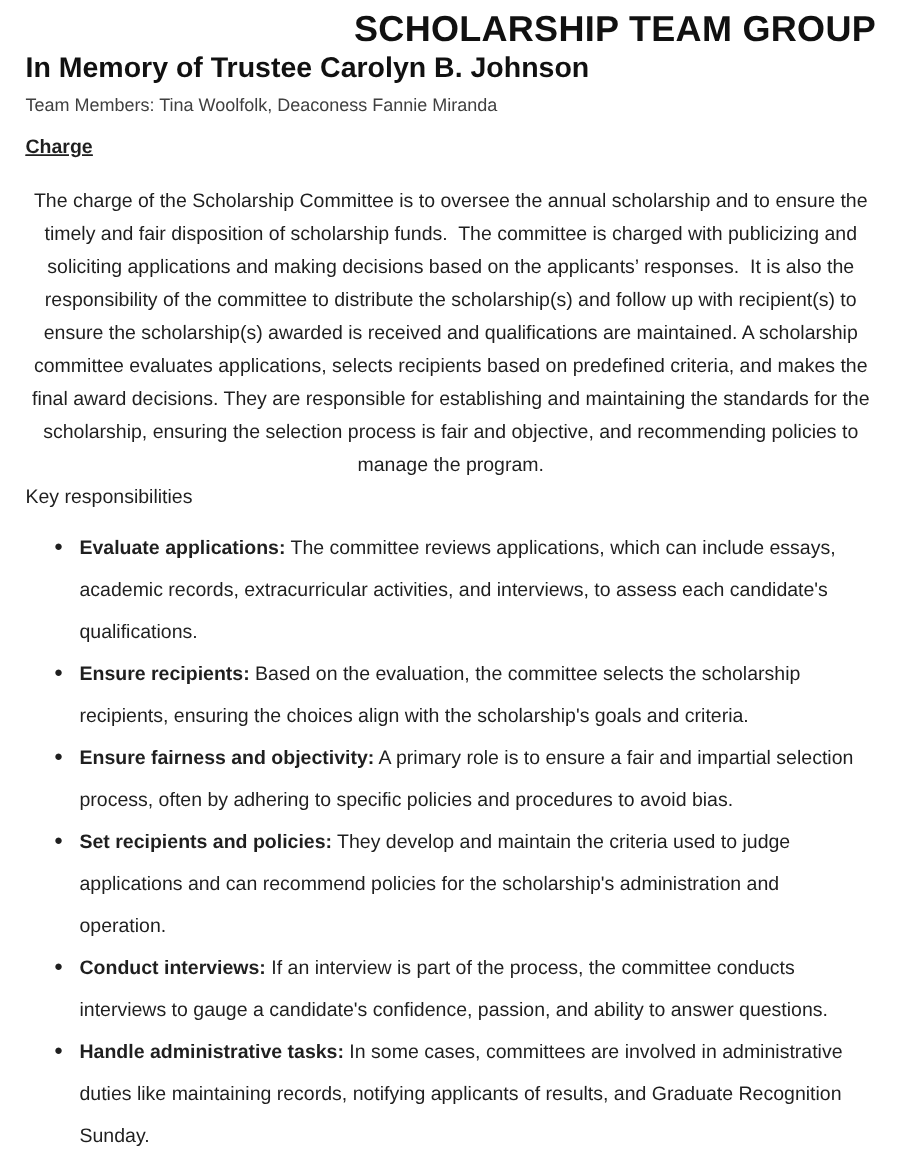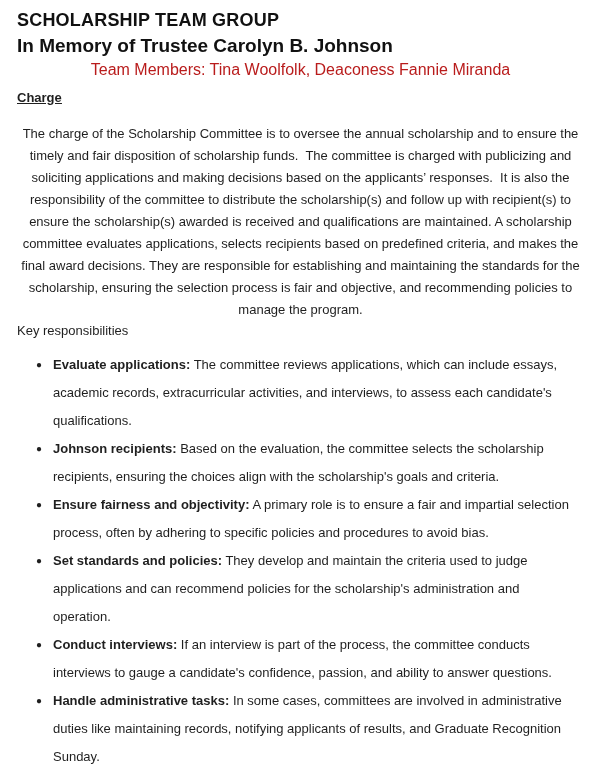--- a/index.html
+++ b/index.html
@@ -5,39 +5,38 @@
   * { margin: 0; padding: 0; box-sizing: border-box; }
   html, body { background: #ffffff; }
   body { width: 606px; font-family: "Liberation Sans", sans-serif; color: #1f1f1f; }
   .page {
     width: 606px;
     min-height: 781px;
     background: #ffffff;
     padding: 8px 22px 6px 17px;
   }
   .doc-title {
-    text-align: left;
-    font-size: 18px;
+    text-align: right;
+    font-size: 24px;
     font-weight: bold;
     line-height: 24px;
     letter-spacing: 0.2px;
     color: #111111;
   }
   .doc-subtitle {
     text-align: left;
     font-size: 19px;
     font-weight: bold;
     line-height: 27px;
     color: #111111;
   }
   .team-members {
-    text-align: center;
-    font-size: 16px;
+    font-size: 12px;
     line-height: 22px;
-    color: #b91c1c;
+    color: #404040;
   }
   .charge-heading {
     margin-top: 8px;
     font-size: 13px;
     font-weight: bold;
     line-height: 18px;
     text-decoration: underline;
   }
   .charge-heading span { text-decoration: underline; }
   .body-text {
@@ -91,29 +90,29 @@
 
   <p class="key-label">Key responsibilities</p>
 
   <ul class="resp-list">
     <li>
       <span class="bullet">●</span>
       <span class="li-text"><b>Evaluate applications:</b><span> The committee reviews applications, which can include essays, academic records, extracurricular activities, and interviews, to assess each candidate's qualifications.</span></span>
     </li>
     <li>
       <span class="bullet">●</span>
-      <span class="li-text"><b>Johnson recipients:</b><span> Based on the evaluation, the committee selects the scholarship recipients, ensuring the choices align with the scholarship's goals and criteria.</span></span>
+      <span class="li-text"><b>Ensure recipients:</b><span> Based on the evaluation, the committee selects the scholarship recipients, ensuring the choices align with the scholarship's goals and criteria.</span></span>
     </li>
     <li>
       <span class="bullet">●</span>
       <span class="li-text"><b>Ensure fairness and objectivity:</b><span> A primary role is to ensure a fair and impartial selection process, often by adhering to specific policies and procedures to avoid bias.</span></span>
     </li>
     <li>
       <span class="bullet">●</span>
-      <span class="li-text"><b>Set standards and policies:</b><span> They develop and maintain the criteria used to judge applications and can recommend policies for the scholarship's administration and operation.</span></span>
+      <span class="li-text"><b>Set recipients and policies:</b><span> They develop and maintain the criteria used to judge applications and can recommend policies for the scholarship's administration and operation.</span></span>
     </li>
     <li>
       <span class="bullet">●</span>
       <span class="li-text"><b>Conduct interviews:</b><span> If an interview is part of the process, the committee conducts interviews to gauge a candidate's confidence, passion, and ability to answer questions.</span></span>
     </li>
     <li>
       <span class="bullet">●</span>
       <span class="li-text"><b>Handle administrative tasks:</b><span> In some cases, committees are involved in administrative duties like maintaining records, notifying applicants of results, and Graduate Recognition Sunday.</span></span>
     </li>
   </ul>

